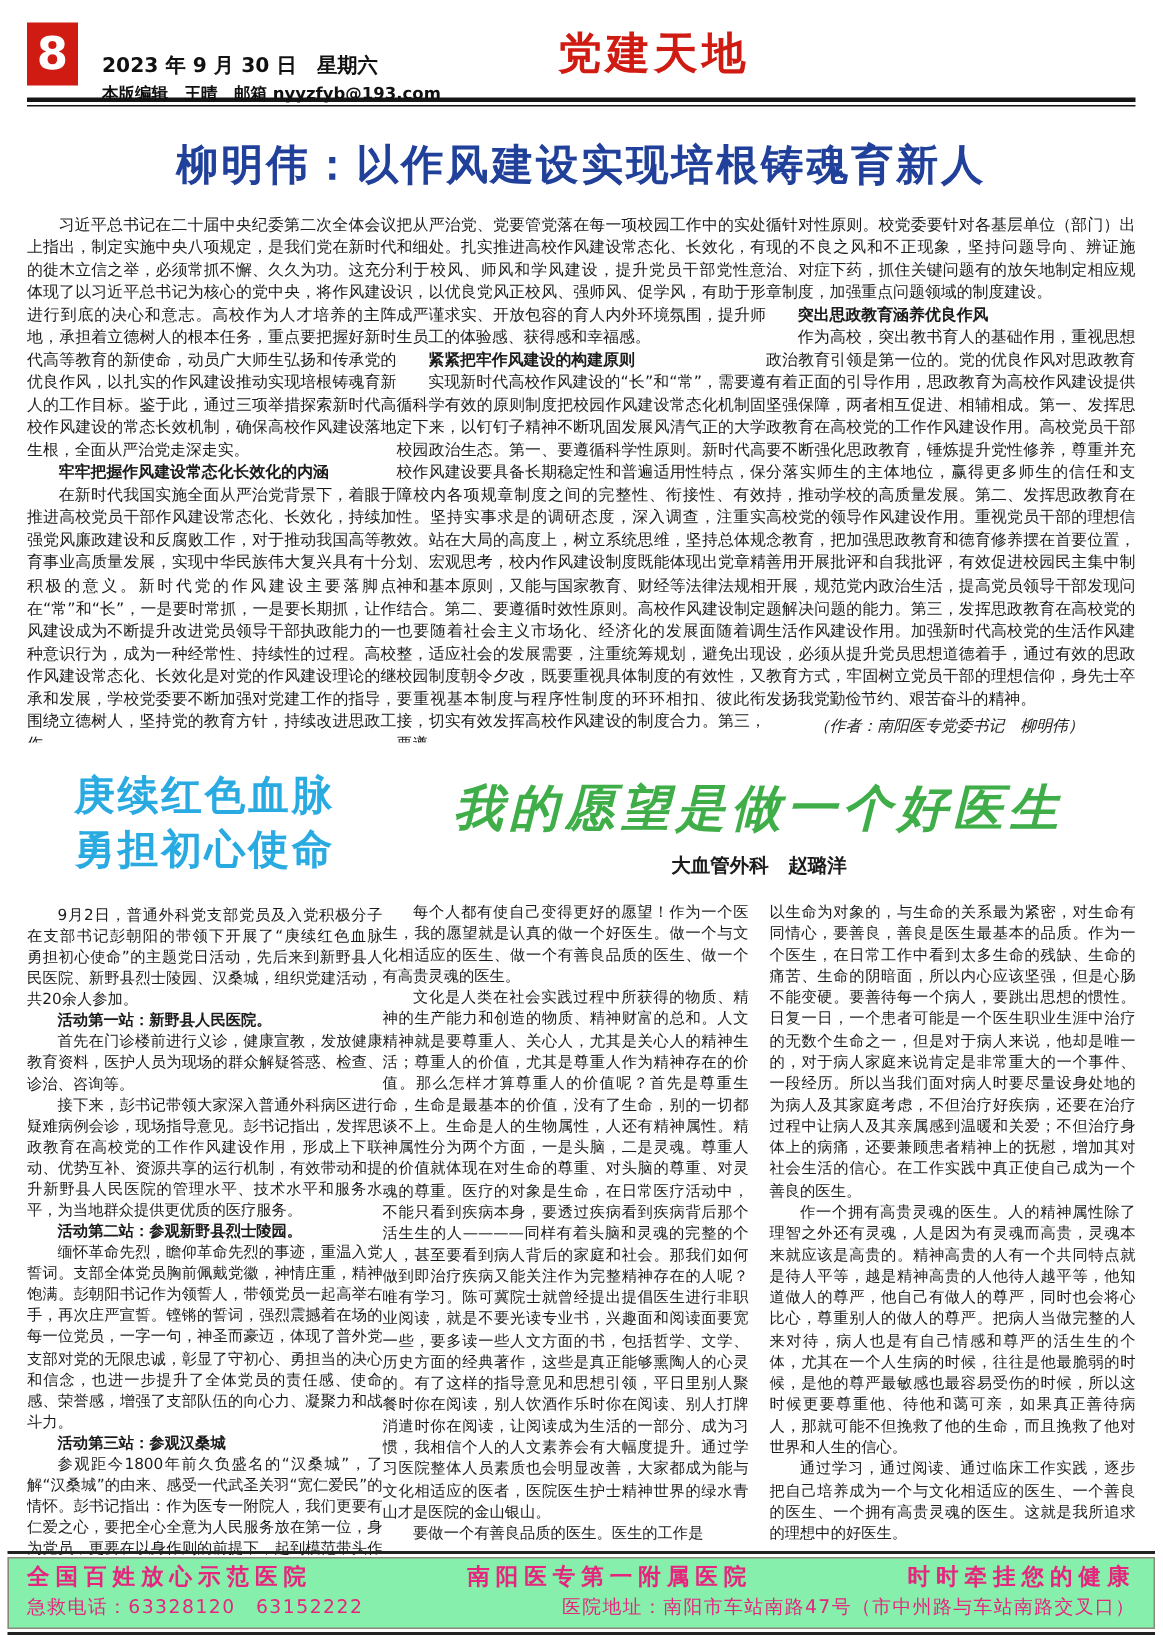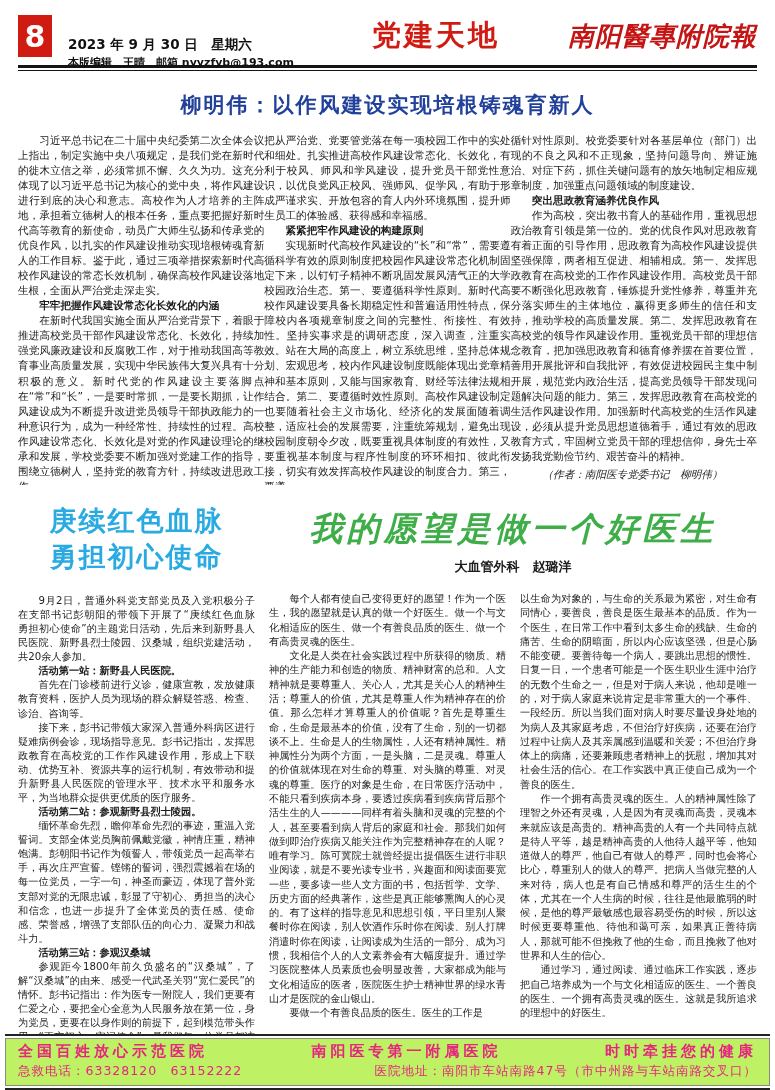--- a/index.html
+++ b/index.html
@@ -16,36 +16,36 @@
   .meta{margin-left:16px;line-height:1.45;margin-top:34px;}
   .meta .date{font-weight:bold;font-size:13.5px;color:#111;}
   .meta .editor{font-size:11px;font-weight:bold;color:#111;}
   .section-title{color:#d01b12;font-size:29px;font-weight:bold;letter-spacing:3px;margin-left:78px;}
   .masthead{color:#c41414;font-size:26px;font-weight:bold;margin-left:auto;
     font-family:"DejaVu Serif","Liberation Serif",serif;font-style:italic;letter-spacing:1px;}
   .rule-thick{height:3px;background:#151515;margin-top:5px;}
   .rule-thin{height:1px;background:#151515;margin-top:2px;}
 
   
-  .headline{text-align:center;color:#21409a;font-size:21px;font-weight:bold;
+  .headline{text-align:center;color:#21409a;font-size:28px;font-weight:bold;
     font-family:"DejaVu Serif","Liberation Serif",serif;letter-spacing:2px;margin:20px 0 14px 0;}
 
   
   .seg{margin:0;}
   .seg-p{text-indent:2em;}
   .seg-cont{text-indent:0;}
   .seg-h{font-weight:bold;text-indent:2em;}
   .seg-author{text-indent:3em;font-style:italic;margin-top:3px;}
 
   
   .cols3{display:flex;height:352px;overflow:hidden;margin-top:4px;}
   .cols3 .col{flex:1 1 0;font-size:10.6px;line-height:1.42;text-align:justify;}
 
   
-  .bottom{display:flex;gap:14px;margin-top:12px;height:550px;overflow:hidden;}
+  .bottom{display:flex;margin-top:12px;height:550px;overflow:hidden;}
   .art2{flex:0 0 237px;width:237px;}
   .art2-title{text-align:center;font-size:27px;font-weight:bold;line-height:1.35;
     letter-spacing:2px;margin:6px 0 18px 0;}
   .art2-body{font-size:10.2px;line-height:1.38;text-align:justify;height:440px;overflow:hidden;}
 
   .art3{flex:1 1 auto;display:flex;flex-direction:column;}
   .art3-title{text-align:center;font-size:33px;font-weight:bold;letter-spacing:4px;
     font-family:Liberation Mono, monospace;font-style:italic;margin:10px 0 6px 0;}
   .art3-byline{text-align:center;font-size:13px;font-weight:bold;
     font-family:"DejaVu Serif","Liberation Serif",serif;margin-bottom:16px;}
@@ -64,21 +64,20 @@
 
 <div class="page">
 
   <div class="header">
     <div class="pagenum">8</div>
     <div class="meta">
       <div class="date">2023 年 9 月 30 日　星期六</div>
       <div class="editor">本版编辑　王晴　邮箱 nyyzfyb@193.com</div>
     </div>
     <div class="section-title">党建天地</div>
-    <div class="masthead">南阳醫專附院報</div>
   </div>
   <div class="rule-thick"></div>
   <div class="rule-thin"></div>
 
   <div class="headline" style="color: rgb(33, 64, 154);">柳明伟：以作风建设实现培根铸魂育新人</div>
 
   <div class="cols3">
     <div class="col">
         <div class="seg seg-p">习近平总书记在二十届中央纪委第二次全体会议上指出，制定实施中央八项规定，是我们党在新时代的徙木立信之举，必须常抓不懈、久久为功。这充分体现了以习近平总书记为核心的党中央，将作风建设进行到底的决心和意志。高校作为人才培养的主阵地，承担着立德树人的根本任务，重点要把握好新时代高等教育的新使命，动员广大师生弘扬和传承党的优良作风，以扎实的作风建设推动实现培根铸魂育新人的工作目标。鉴于此，通过三项举措探索新时代高校作风建设的常态长效机制，确保高校作风建设落地生根，全面从严治党走深走实。</div>
         <div class="seg seg-h">牢牢把握作风建设常态化长效化的内涵</div>
@@ -131,21 +130,21 @@
             <div class="seg seg-p">通过学习，通过阅读、通过临床工作实践，逐步把自己培养成为一个与文化相适应的医生、一个善良的医生、一个拥有高贵灵魂的医生。这就是我所追求的理想中的好医生。</div>
           </div>
       </div>
     </div>
 
   </div>
 </div>
 
 <div class="footer-wrap">
   <div class="f-rule"></div>
-  <div class="footer-box" style="background-color: #bef264; color: rgb(230, 37, 127);">
+  <div class="footer-box" style="background-color: #86efac; color: rgb(230, 37, 127);">
     <div class="f1">
       <span>全国百姓放心示范医院</span>
       <span>南阳医专第一附属医院</span>
       <span>时时牵挂您的健康</span>
     </div>
     <div class="f2">
       <span>急救电话：63328120　63152222</span>
       <span>医院地址：南阳市车站南路47号（市中州路与车站南路交叉口）</span>
     </div>
   </div>

